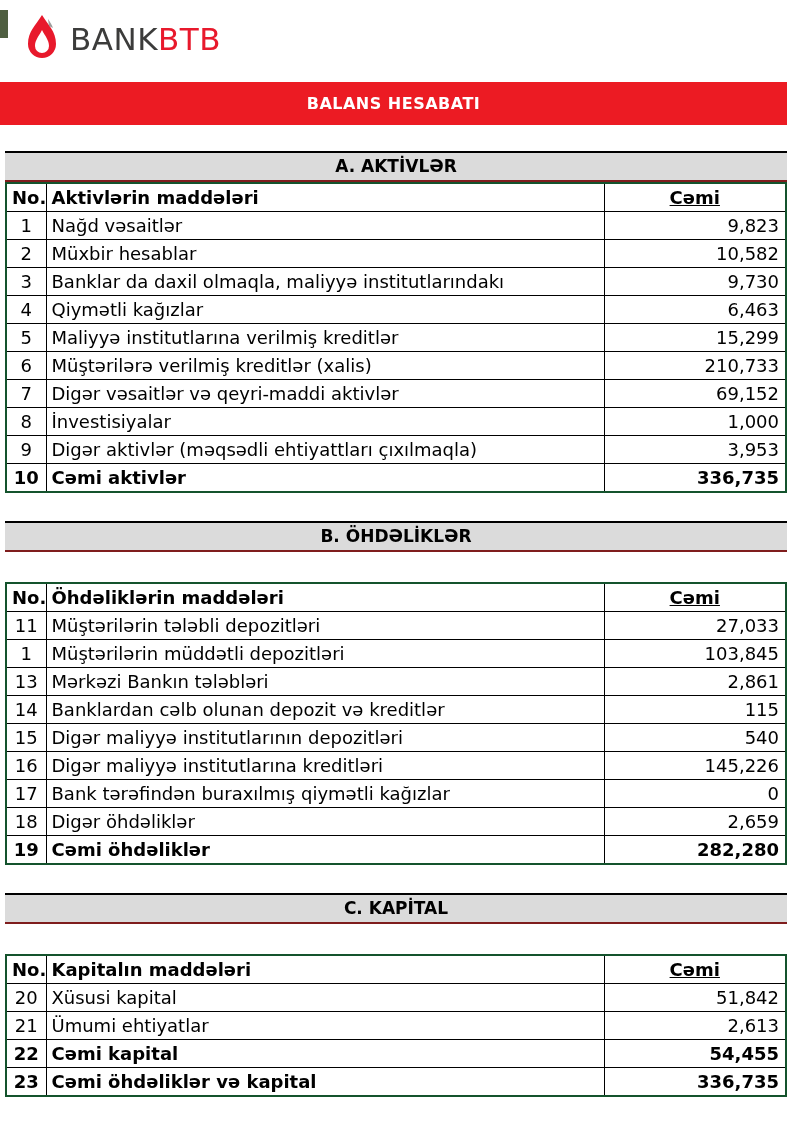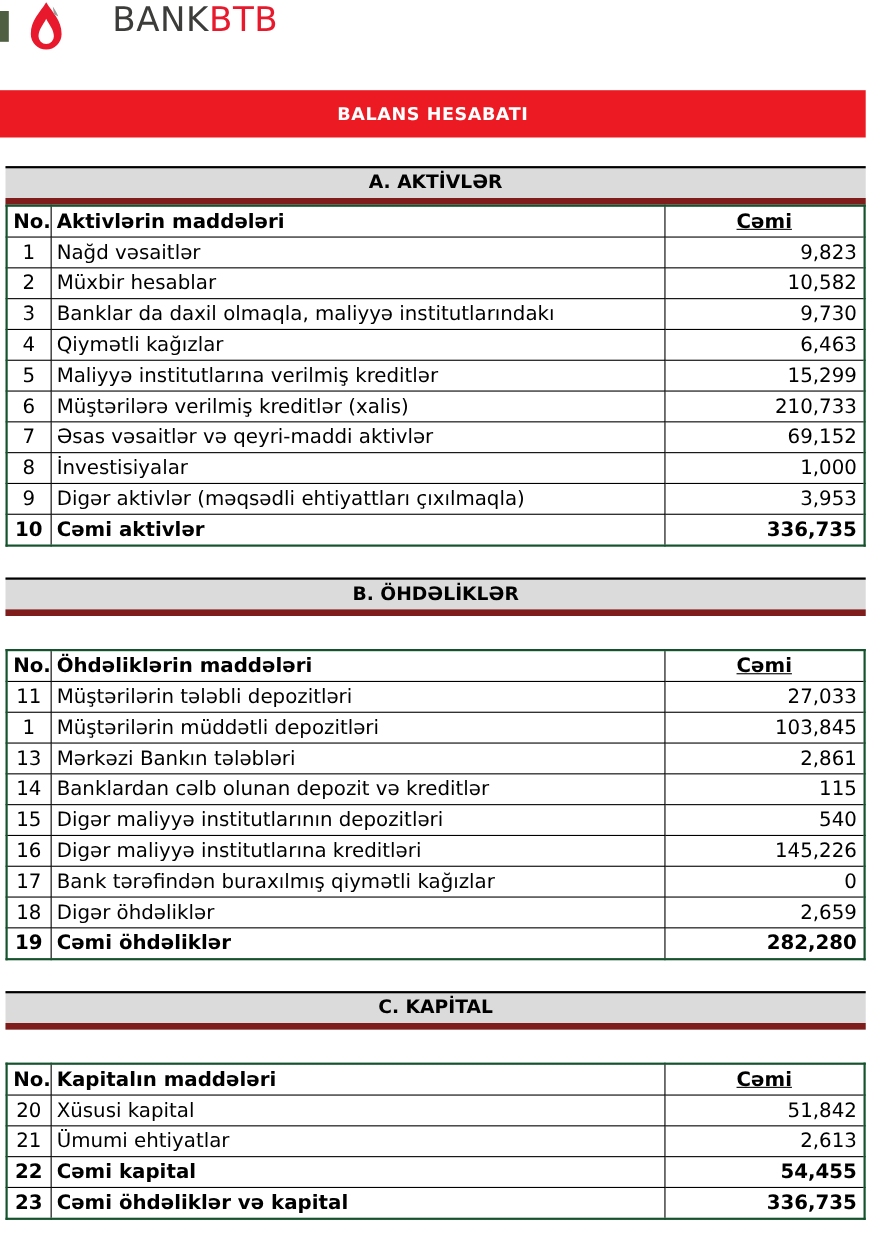--- a/index.html
+++ b/index.html
@@ -9,24 +9,23 @@
     min-height: 1134px;
     background: #ffffff;
     color: #000000;
     font-family: "DejaVu Sans", "Liberation Sans", sans-serif;
   }
 
   
   .logo-row {
     position: relative;
     display: flex;
-    align-items: flex-start;
+    align-items: center;
     height: 78px;
     padding-left: 22px;
-    gap: 32px;
   }
   .scan-artifact {
     position: absolute;
     left: 0; top: 10px;
     width: 8px; height: 28px;
     background: #4f5f41;
   }
   .flame { display: inline-flex; margin-right: 8px; }
   .logo-text { font-size: 31px; letter-spacing: 0.5px; font-weight: 500; }
   .logo-text .bank { color: #3c3c3b; }
@@ -44,21 +43,21 @@
     padding: 12px 0;
   }
 
   
   .content { margin: 0 13px 0 5px; }
 
   .band {
     margin-top: 28px;
     background: #dbdbdb;
     border-top: 2px solid #000;
-    border-bottom: 6px solid #7f1d1d;
+    border-bottom: 2px solid #7f1d1d;
     text-align: center;
     font-weight: bold;
     font-size: 17px;
     padding: 3px 0 4px 0;
   }
   .band.first { margin-top: 26px; }
 
   .note {
     text-align: right;
     font-style: italic;
@@ -153,21 +152,21 @@
           <td class="col-item">Maliyyə institutlarına verilmiş kreditlər</td>
           <td class="col-total">15,299</td>
         </tr>
           <tr>
           <td class="col-no">6</td>
           <td class="col-item">Müştərilərə verilmiş kreditlər (xalis)</td>
           <td class="col-total">210,733</td>
         </tr>
           <tr>
           <td class="col-no">7</td>
-          <td class="col-item">Əsas vəsaitlər və qeyri-maddi aktivlər</td>
+          <td class="col-item">Digər vəsaitlər və qeyri-maddi aktivlər</td>
           <td class="col-total">69,152</td>
         </tr>
           <tr>
           <td class="col-no">8</td>
           <td class="col-item">İnvestisiyalar</td>
           <td class="col-total">1,000</td>
         </tr>
           <tr>
           <td class="col-no">9</td>
           <td class="col-item">Digər aktivlər (məqsədli ehtiyattları çıxılmaqla)</td>

